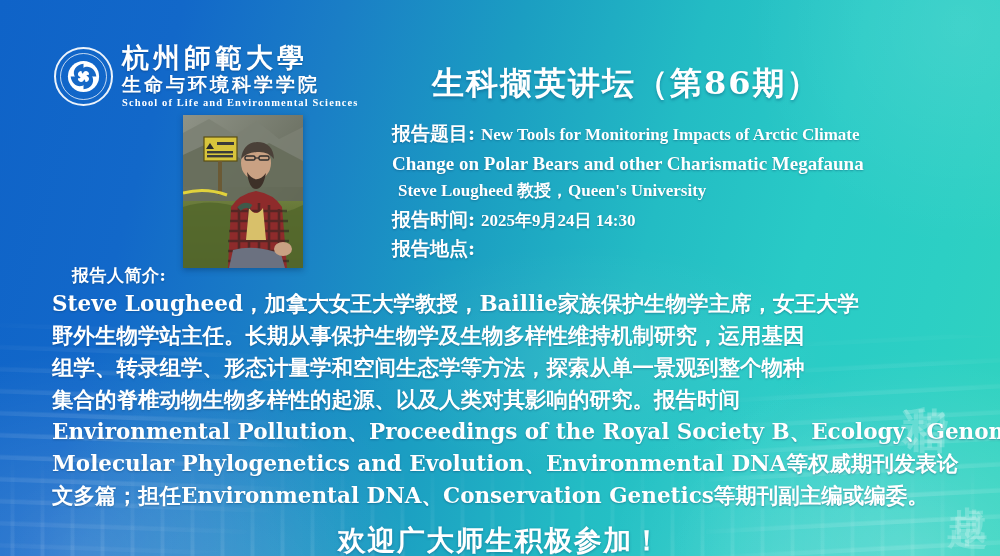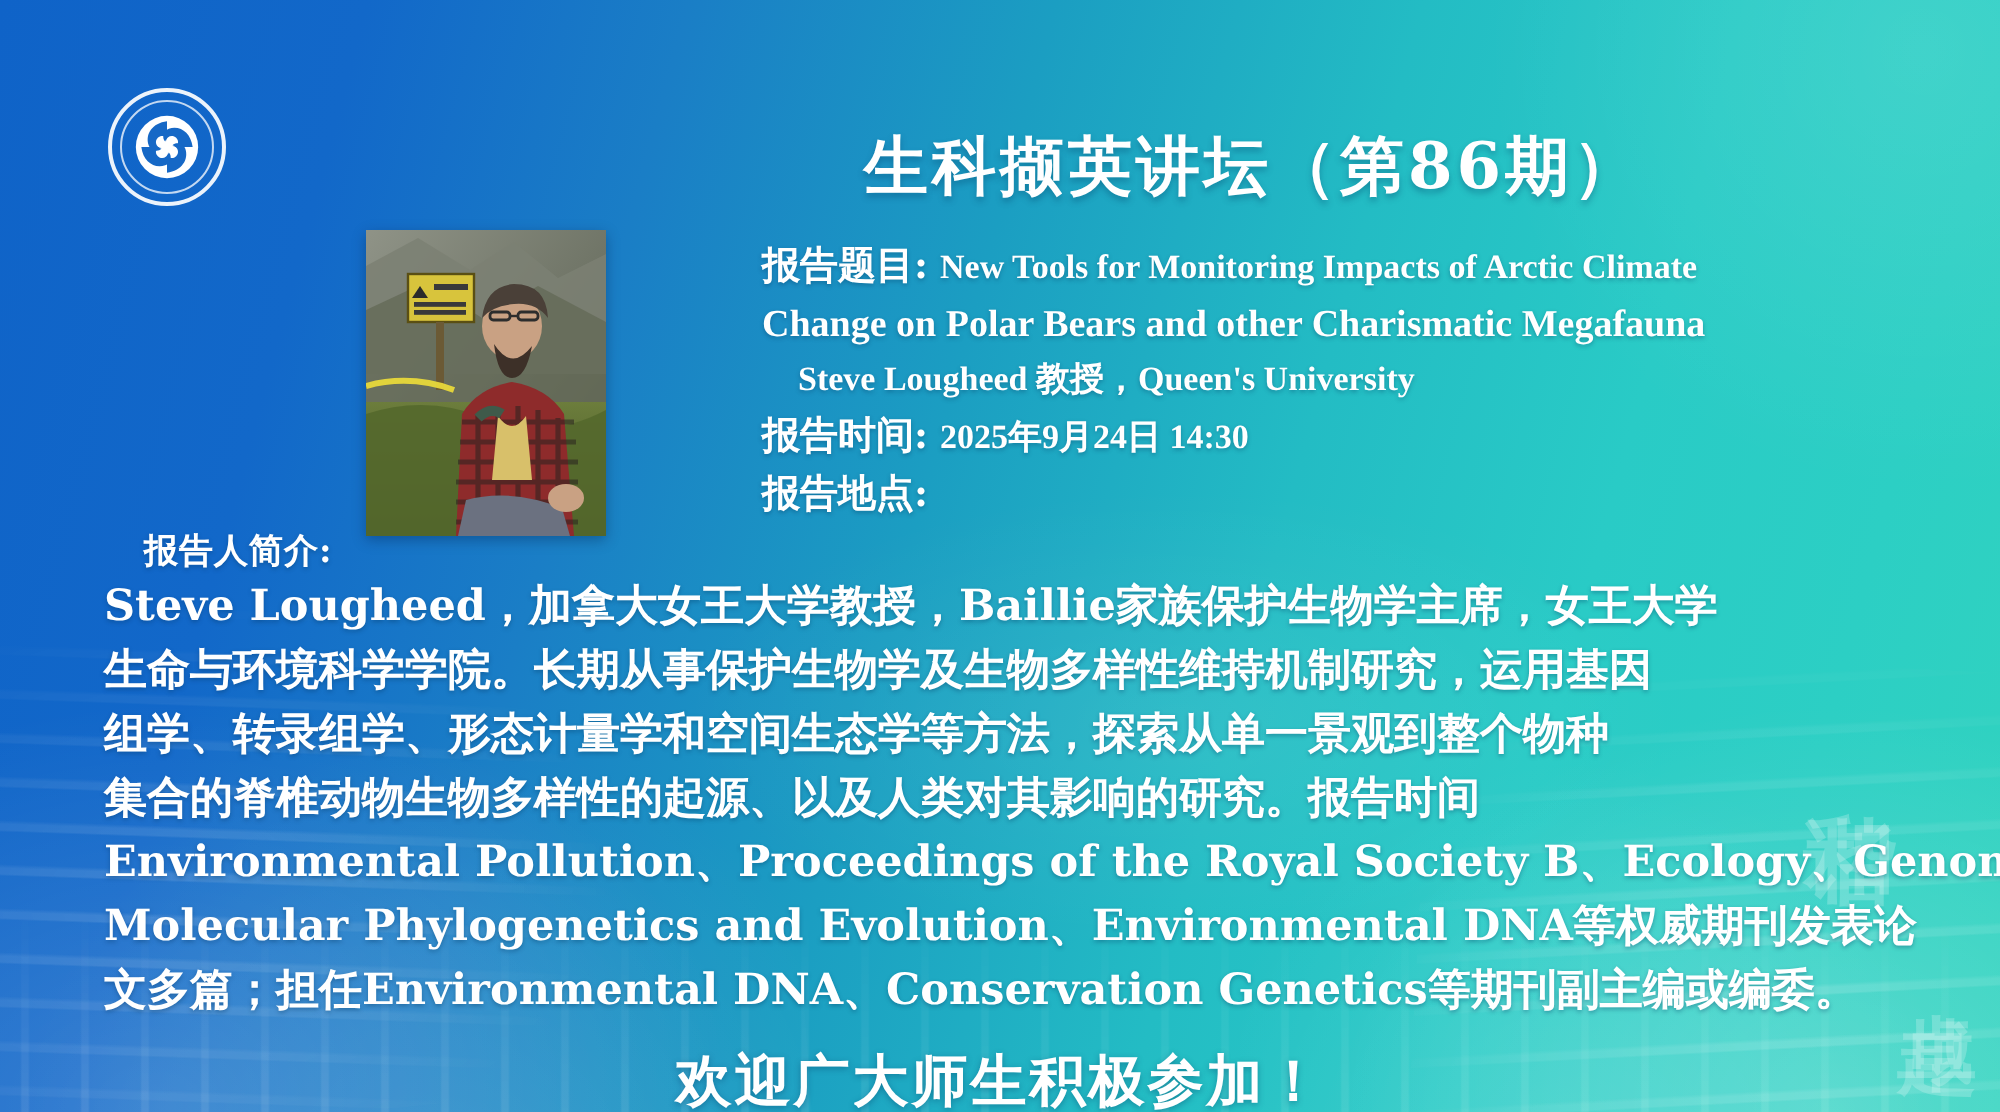--- a/index.html
+++ b/index.html
@@ -196,21 +196,21 @@
     height: 153px;
     overflow: hidden;
     background: #5d6b4a;
     box-shadow: 0 2px 6px rgba(0,30,70,0.35);
   }
   .photo svg { display: block; width: 100%; height: 100%; }
 
   
   .info {
     position: absolute;
-    left: 381px;
+    left: 392px;
     top: 122px;
     width: 600px;
     color: #ffffff;
   }
   .info-row {
     display: flex;
     align-items: baseline;
     margin-bottom: 6px;
     line-height: 1.22;
   }
@@ -301,20 +301,25 @@
 
   <div class="logo-block">
     <div class="logo-seal">
       <svg viewBox="0 0 60 60" aria-hidden="true">
         <circle cx="30" cy="30" r="17" fill="#ffffff"></circle>
         <path d="M30 16 C22 17 18 23 20 29 C21 32 25 33 27 31 C24 30 23 27 25 25 C27 23 30 24 30 27 Z" fill="#1668c6"></path>
         <path d="M44 30 C43 22 37 18 31 20 C28 21 27 25 29 27 C30 24 33 23 35 25 C37 27 36 30 33 30 Z" fill="#1668c6"></path>
         <path d="M30 44 C38 43 42 37 40 31 C39 28 35 27 33 29 C36 30 37 33 35 35 C33 37 30 36 30 33 Z" fill="#1668c6"></path>
         <path d="M16 30 C17 38 23 42 29 40 C32 39 33 35 31 33 C30 36 27 37 25 35 C23 33 24 30 27 30 Z" fill="#1668c6"></path>
       </svg>
+    </div>
+    <div class="logo-words">
+      <span class="logo-cn1">杭州師範大學</span>
+      <span class="logo-cn2">生命与环境科学学院</span>
+      <span class="logo-en">School of Life and Environmental Sciences</span>
     </div>
   </div>
 
   <div class="series-title">生科撷英讲坛（第86期）</div>
 
   <div class="photo">
     <svg viewBox="0 0 120 153" preserveAspectRatio="xMidYMid slice" aria-hidden="true">
       <defs>
         <linearGradient id="rock" x1="0" y1="0" x2="1" y2="1">
           <stop offset="0%" stop-color="#8f9387"></stop>
@@ -366,37 +371,37 @@
 
   <div class="info">
 
     <div class="info-row">
       <span class="info-label">报告题目:</span>
       <span class="info-value info-title-val" style="margin-left:6px;">New Tools for Monitoring Impacts of Arctic Climate</span>
     </div>
     <div class="info-title-line2">Change on Polar Bears and other Charismatic Megafauna</div>
 
     <div class="info-row">
-      <span class="info-value" style="margin-left:18px;">Steve Lougheed 教授，Queen's University</span>
+      <span class="info-value" style="margin-left:6px;">Steve Lougheed 教授，Queen's University</span>
     </div>
 
     <div class="info-row">
       <span class="info-label">报告时间:</span>
       <span class="info-value" style="margin-left:6px;">2025年9月24日 14:30</span>
     </div>
 
     <div class="info-row">
       <span class="info-label">报告地点:</span>
     </div>
   </div>
 
   <div class="bio-heading">报告人简介:</div>
   <div class="bio-body">
     <p>Steve Lougheed，加拿大女王大学教授，Baillie家族保护生物学主席，女王大学</p>
-    <p class="mid">生命与环境科学学院。长期从事保护生物学及生物多样性维持机制研究，运用基因</p>
+    <p class="mid">野外生物学站主任。长期从事保护生物学及生物多样性维持机制研究，运用基因</p>
     <p class="mid">组学、转录组学、形态计量学和空间生态学等方法，探索从单一景观到整个物种</p>
     <p class="mid">集合的脊椎动物生物多样性的起源、以及人类对其影响的研究。报告时间</p>
     <p>Environmental Pollution、Proceedings of the Royal Society B、Ecology、Genome、</p>
     <p>Molecular Phylogenetics and Evolution、Environmental DNA等权威期刊发表论</p>
     <p>文多篇；担任Environmental DNA、Conservation Genetics等期刊副主编或编委。</p>
   </div>
 
   <div class="footer-note">欢迎广大师生积极参加！</div>
 
 </div>

